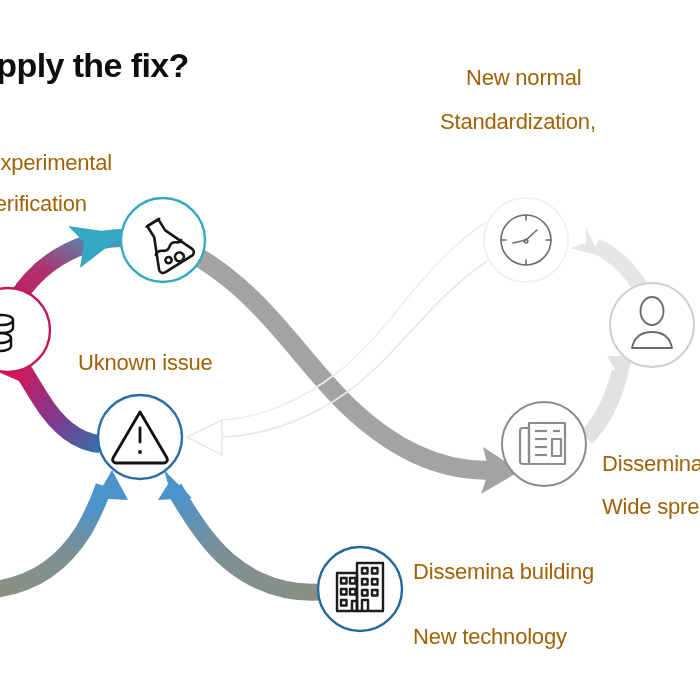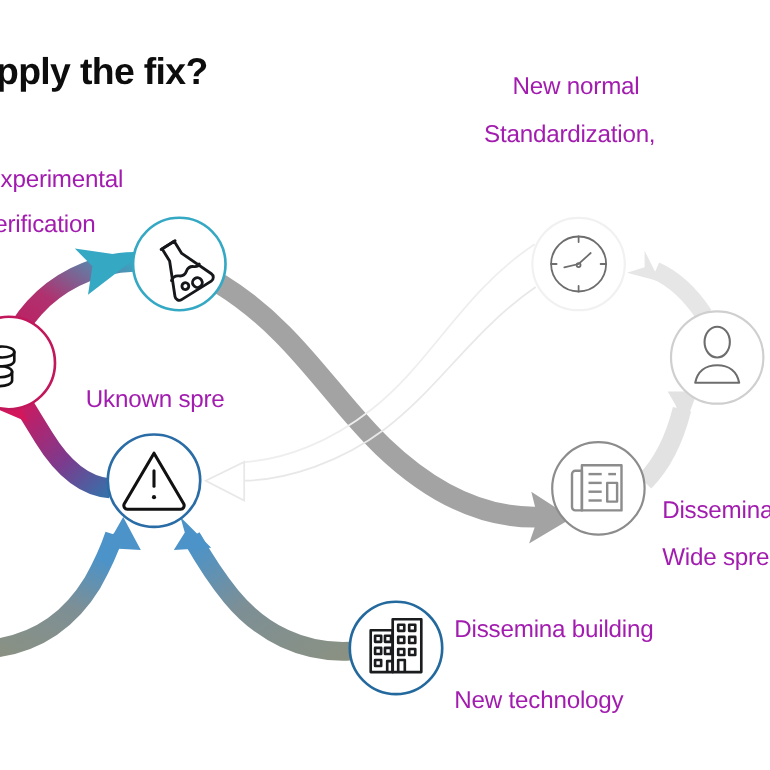--- a/index.html
+++ b/index.html
@@ -19,21 +19,21 @@
   }
   #svg-layer {
     position: absolute;
     left: 0; top: 0;
     width: 700px;
     height: 700px;
   }
   .txt {
     position: absolute;
     white-space: nowrap;
-    color: #a21caf;
+    color: #a16207;
     font-size: 22px;
     letter-spacing: -0.2px;
     line-height: 1.0;
   }
   #title-text {
     position: absolute;
     left: -22px;
     top: 46px;
     font-size: 34px;
     font-weight: bold;
@@ -226,21 +226,21 @@
   </svg>
 
   <div id="title-text">apply the fix?</div>
 
   <div class="txt" id="label-exp-1">Experimental</div>
   <div class="txt" id="label-exp-2">verification</div>
 
   <div class="txt" id="label-newnormal-1">New normal</div>
   <div class="txt" id="label-newnormal-2">Standardization,</div>
 
-  <div class="txt" id="label-unknown">Uknown spre</div>
+  <div class="txt" id="label-unknown">Uknown issue</div>
 
   <div class="txt" id="label-dissem-1">Dissemina</div>
   <div class="txt" id="label-dissem-2">Wide spre</div>
 
   <div class="txt" id="label-innov-1">Dissemina building</div>
   <div class="txt" id="label-innov-2">New technology</div>
 
 </div>
 
 </body></html>

